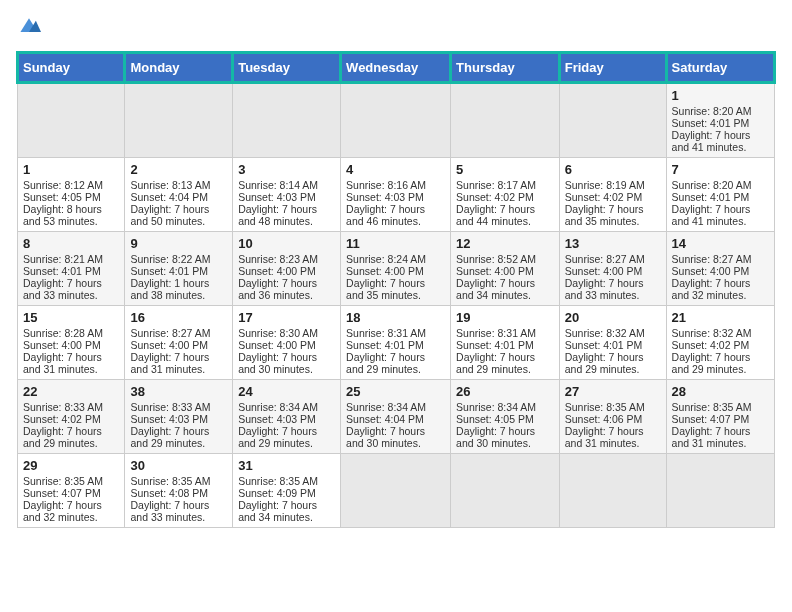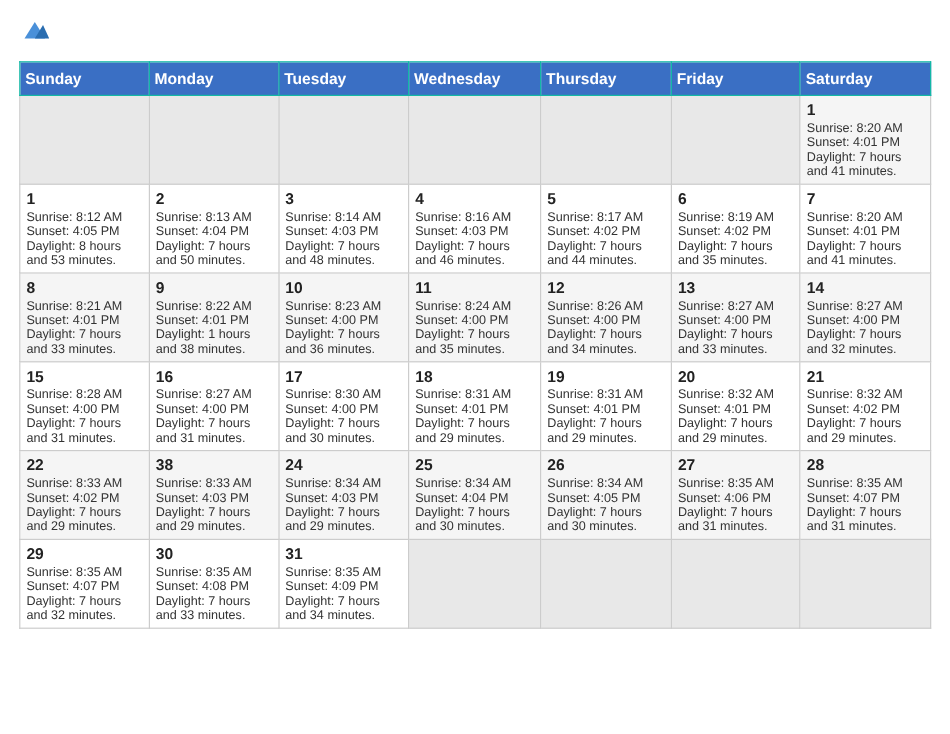--- a/index.html
+++ b/index.html
@@ -41,21 +41,21 @@
       width: 100%;
       border-collapse: collapse;
     }
     thead tr th {
       background-color: #3a6fc4;
       color: #fff;
       font-size: 13px;
       font-weight: bold;
       padding: 6px 4px;
       text-align: left;
-      border: 1px solid #14b8a6;
+      border: 3px solid #14b8a6;
     }
     tbody tr td {
       border: 1px solid #ccc;
       vertical-align: top;
       padding: 4px 5px;
       font-size: 10.5px;
       color: #333;
       width: 113px;
       min-height: 70px;
       background: #fff;
@@ -128,21 +128,21 @@
         <td><span class="day-number">4</span><span>Sunrise: 8:16 AM</span><br><span>Sunset: 4:03 PM</span><br><span>Daylight: 7 hours and 46 minutes.</span></td>
         <td><span class="day-number">5</span><span>Sunrise: 8:17 AM</span><br><span>Sunset: 4:02 PM</span><br><span>Daylight: 7 hours and 44 minutes.</span></td>
         <td><span class="day-number">6</span><span>Sunrise: 8:19 AM</span><br><span>Sunset: 4:02 PM</span><br><span>Daylight: 7 hours and 35 minutes.</span></td>
         <td><span class="day-number">7</span><span>Sunrise: 8:20 AM</span><br><span>Sunset: 4:01 PM</span><br><span>Daylight: 7 hours and 41 minutes.</span></td>
       </tr>
       <tr>
         <td><span class="day-number">8</span><span>Sunrise: 8:21 AM</span><br><span>Sunset: 4:01 PM</span><br><span>Daylight: 7 hours and 33 minutes.</span></td>
         <td><span class="day-number">9</span><span>Sunrise: 8:22 AM</span><br><span>Sunset: 4:01 PM</span><br><span>Daylight: 1 hours and 38 minutes.</span></td>
         <td><span class="day-number">10</span><span>Sunrise: 8:23 AM</span><br><span>Sunset: 4:00 PM</span><br><span>Daylight: 7 hours and 36 minutes.</span></td>
         <td><span class="day-number">11</span><span>Sunrise: 8:24 AM</span><br><span>Sunset: 4:00 PM</span><br><span>Daylight: 7 hours and 35 minutes.</span></td>
-        <td><span class="day-number">12</span><span>Sunrise: 8:26 AM</span><br><span>Sunset: 4:00 PM</span><br><span>Daylight: 7 hours and 34 minutes.</span></td>
+        <td><span class="day-number">12</span><span>Sunrise: 8:52 AM</span><br><span>Sunset: 4:00 PM</span><br><span>Daylight: 7 hours and 34 minutes.</span></td>
         <td><span class="day-number">13</span><span>Sunrise: 8:27 AM</span><br><span>Sunset: 4:00 PM</span><br><span>Daylight: 7 hours and 33 minutes.</span></td>
         <td><span class="day-number">14</span><span>Sunrise: 8:27 AM</span><br><span>Sunset: 4:00 PM</span><br><span>Daylight: 7 hours and 32 minutes.</span></td>
       </tr>
       <tr>
         <td><span class="day-number">15</span><span>Sunrise: 8:28 AM</span><br><span>Sunset: 4:00 PM</span><br><span>Daylight: 7 hours and 31 minutes.</span></td>
         <td><span class="day-number">16</span><span>Sunrise: 8:27 AM</span><br><span>Sunset: 4:00 PM</span><br><span>Daylight: 7 hours and 31 minutes.</span></td>
         <td><span class="day-number">17</span><span>Sunrise: 8:30 AM</span><br><span>Sunset: 4:00 PM</span><br><span>Daylight: 7 hours and 30 minutes.</span></td>
         <td><span class="day-number">18</span><span>Sunrise: 8:31 AM</span><br><span>Sunset: 4:01 PM</span><br><span>Daylight: 7 hours and 29 minutes.</span></td>
         <td><span class="day-number">19</span><span>Sunrise: 8:31 AM</span><br><span>Sunset: 4:01 PM</span><br><span>Daylight: 7 hours and 29 minutes.</span></td>
         <td><span class="day-number">20</span><span>Sunrise: 8:32 AM</span><br><span>Sunset: 4:01 PM</span><br><span>Daylight: 7 hours and 29 minutes.</span></td>

